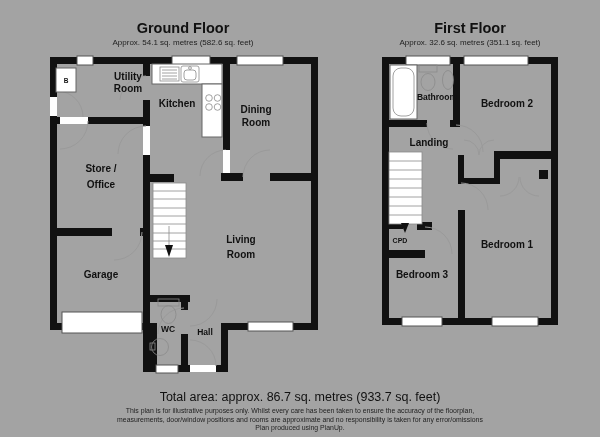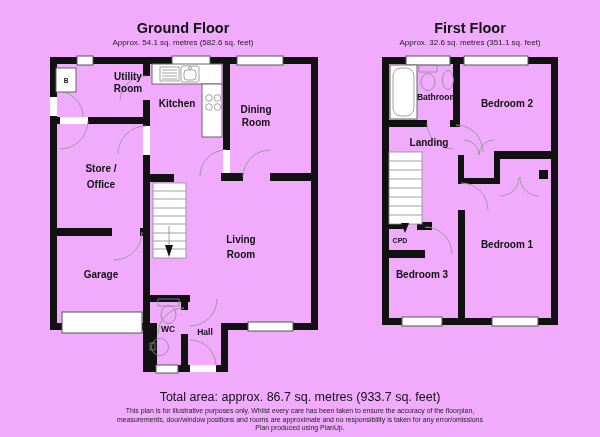--- a/index.html
+++ b/index.html
@@ -1,16 +1,16 @@
 <!DOCTYPE html>
 <html><head>
 <meta charset="utf-8">
 <style>
   html,body{margin:0;padding:0;background:#fff;}
-  .page{position:relative;width:600px;height:437px;background:#f0abfc;overflow:hidden;
+  .page{position:relative;width:600px;height:437px;background:#a3a3a3;overflow:hidden;
         font-family:"Liberation Sans", sans-serif;}
   svg{position:absolute;left:0;top:0;}
   text{fill:#111;}
   .t-title{font-size:14.5px;font-weight:bold;}
   .t-sub{font-size:8px;fill:#222;}
   .t-room{font-size:10px;font-weight:bold;}
   .t-small{font-size:8.5px;font-weight:bold;}
   .t-tiny{font-size:7px;font-weight:bold;}
   .t-b{font-size:6.5px;font-weight:bold;}
   .t-total{font-size:12.5px;}

